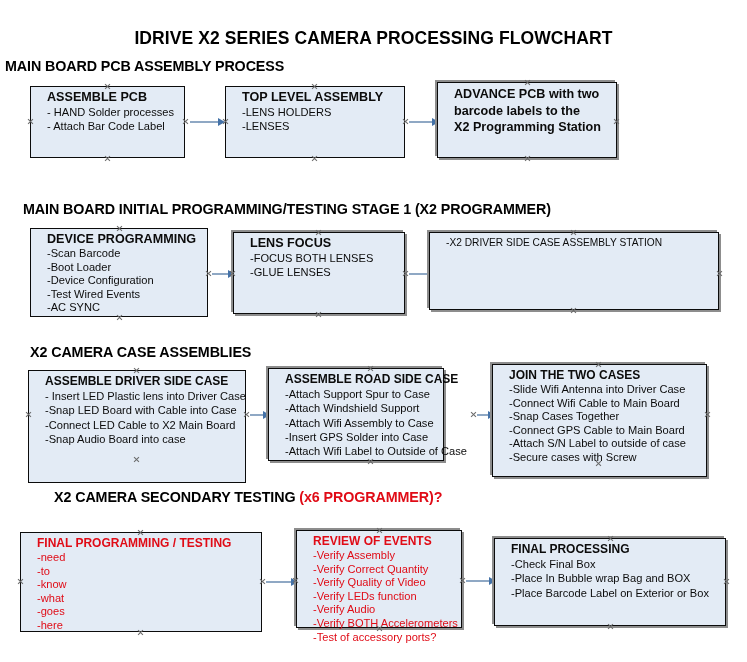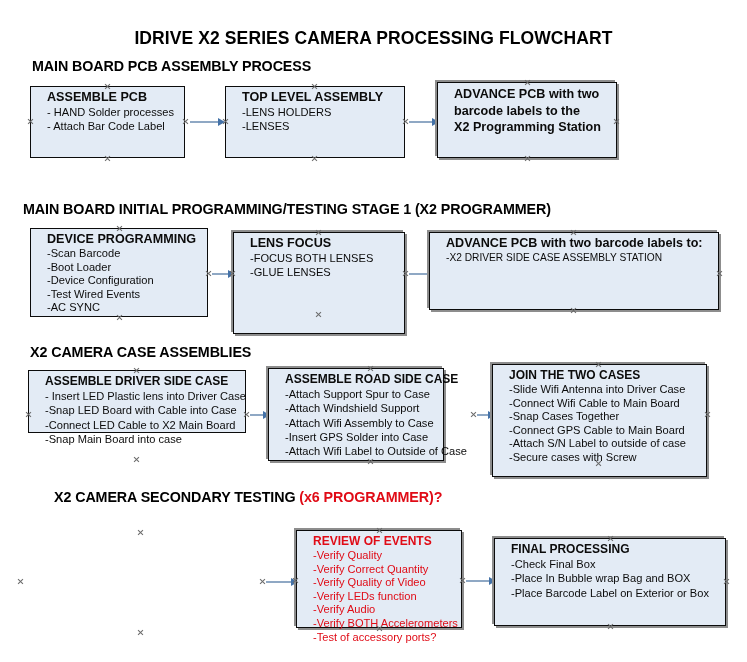--- a/index.html
+++ b/index.html
@@ -134,21 +134,21 @@
     border-left: 7.5px solid #4472a8;
   }
 </style>
 </head>
 <body>
 
 <div id="canvas">
 
   <div class="doc-title">IDRIVE X2  SERIES CAMERA PROCESSING FLOWCHART</div>
 
-  <div class="section-heading" style="left:32px; top:58px;">
+  <div class="section-heading" style="left:5px; top:58px;">
     <span>MAIN BOARD PCB ASSEMBLY PROCESS</span>
   </div>
 
   <div class="fbox plain" style="left:30px; top:86px; width:155px; height:72px;">
     <div class="box-title">ASSEMBLE PCB</div>
     <div class="box-line">- HAND Solder processes</div>
     <div class="box-line">- Attach Bar Code Label</div>
   </div>
   <div class="handle" style="left:104px; top:83px;"></div>
   <div class="handle" style="left:104px; top:155px;"></div>
@@ -198,53 +198,52 @@
   </div>
   <div class="handle" style="left:116px; top:225px;"></div>
   <div class="handle" style="left:116px; top:314px;"></div>
   <div class="handle" style="left:205px; top:270px;"></div>
 
   <div class="arrow" style="left:212px; top:272px; width:23px;">
     <div class="shaft"></div>
     <div class="head"></div>
   </div>
 
-  <div class="fbox framed" style="left:233px; top:232px; width:172px; height:102px;">
+  <div class="fbox framed" style="left:233px; top:232px; width:172px; height:82px;">
     <div class="box-title">LENS FOCUS</div>
     <div class="box-line">-FOCUS BOTH LENSES</div>
     <div class="box-line">-GLUE LENSES</div>
   </div>
   <div class="handle" style="left:315px; top:229px;"></div>
   <div class="handle" style="left:315px; top:311px;"></div>
   <div class="handle" style="left:229px; top:270px;"></div>
   <div class="handle" style="left:402px; top:270px;"></div>
 
   <div class="arrow" style="left:409px; top:272px; width:25px;">
     <div class="shaft"></div>
     <div class="head"></div>
   </div>
 
   <div class="fbox framed" style="left:429px; top:232px; width:290px; height:78px;">
-    <div class="box-title">ADVANCE PCB with two barcode labels to:</div>
     <div class="box-line xs">-X2 DRIVER  SIDE  CASE  ASSEMBLY STATION</div>
   </div>
   <div class="handle" style="left:570px; top:229px;"></div>
   <div class="handle" style="left:570px; top:307px;"></div>
   <div class="handle" style="left:716px; top:270px;"></div>
 
   <div class="section-heading" style="left:30px; top:344px;">
     <span>X2 CAMERA CASE ASSEMBLIES</span>
   </div>
 
-  <div class="fbox plain" style="left:28px; top:370px; width:218px; height:63px;">
+  <div class="fbox plain" style="left:28px; top:370px; width:218px; height:113px;">
     <div class="box-title sm">ASSEMBLE DRIVER SIDE CASE</div>
     <div class="box-line">- Insert LED Plastic lens into Driver Case</div>
     <div class="box-line">-Snap LED Board with Cable into Case</div>
     <div class="box-line">-Connect LED Cable to X2 Main Board</div>
-    <div class="box-line">-Snap Main Board into case</div>
+    <div class="box-line">-Snap Audio Board into case</div>
   </div>
   <div class="handle" style="left:133px; top:367px;"></div>
   <div class="handle" style="left:133px; top:456px;"></div>
   <div class="handle" style="left:25px; top:411px;"></div>
   <div class="handle" style="left:243px; top:411px;"></div>
 
   <div class="arrow" style="left:250px; top:413px; width:20px;">
     <div class="shaft"></div>
     <div class="head"></div>
   </div>
@@ -276,33 +275,42 @@
     <div class="box-line tight">-Secure cases with Screw</div>
   </div>
   <div class="handle" style="left:595px; top:361px;"></div>
   <div class="handle" style="left:595px; top:460px;"></div>
   <div class="handle" style="left:704px; top:411px;"></div>
 
   <div class="section-heading" style="left:30px; top:489px;margin-left:24px;">
     <span>X2 CAMERA SECONDARY TESTING </span><span class="accent">(x6 PROGRAMMER)?</span>
   </div>
 
+  <div class="fbox plain red" style="left:20px; top:532px; width:242px; height:100px;">
+    <div class="box-title sm">FINAL PROGRAMMING / TESTING</div>
+    <div class="box-line tight">-need</div>
+    <div class="box-line tight">-to</div>
+    <div class="box-line tight">-know</div>
+    <div class="box-line tight">-what</div>
+    <div class="box-line tight">-goes</div>
+    <div class="box-line tight">-here</div>
+  </div>
   <div class="handle" style="left:137px; top:529px;"></div>
   <div class="handle" style="left:137px; top:629px;"></div>
   <div class="handle" style="left:17px; top:578px;"></div>
   <div class="handle" style="left:259px; top:578px;"></div>
 
   <div class="arrow" style="left:266px; top:580px; width:32px;">
     <div class="shaft"></div>
     <div class="head"></div>
   </div>
 
   <div class="fbox framed red" style="left:296px; top:530px; width:166px; height:98px;">
     <div class="box-title sm">REVIEW OF EVENTS</div>
-    <div class="box-line tight">-Verify Quality</div>
+    <div class="box-line tight">-Verify Assembly</div>
     <div class="box-line tight">-Verify Correct Quantity</div>
     <div class="box-line tight">-Verify Quality of Video</div>
     <div class="box-line tight">-Verify LEDs function</div>
     <div class="box-line tight">-Verify Audio</div>
     <div class="box-line tight">-Verify BOTH Accelerometers</div>
     <div class="box-line tight">-Test of accessory ports?</div>
   </div>
   <div class="handle" style="left:376px; top:527px;"></div>
   <div class="handle" style="left:376px; top:625px;"></div>
   <div class="handle" style="left:292px; top:577px;"></div>

